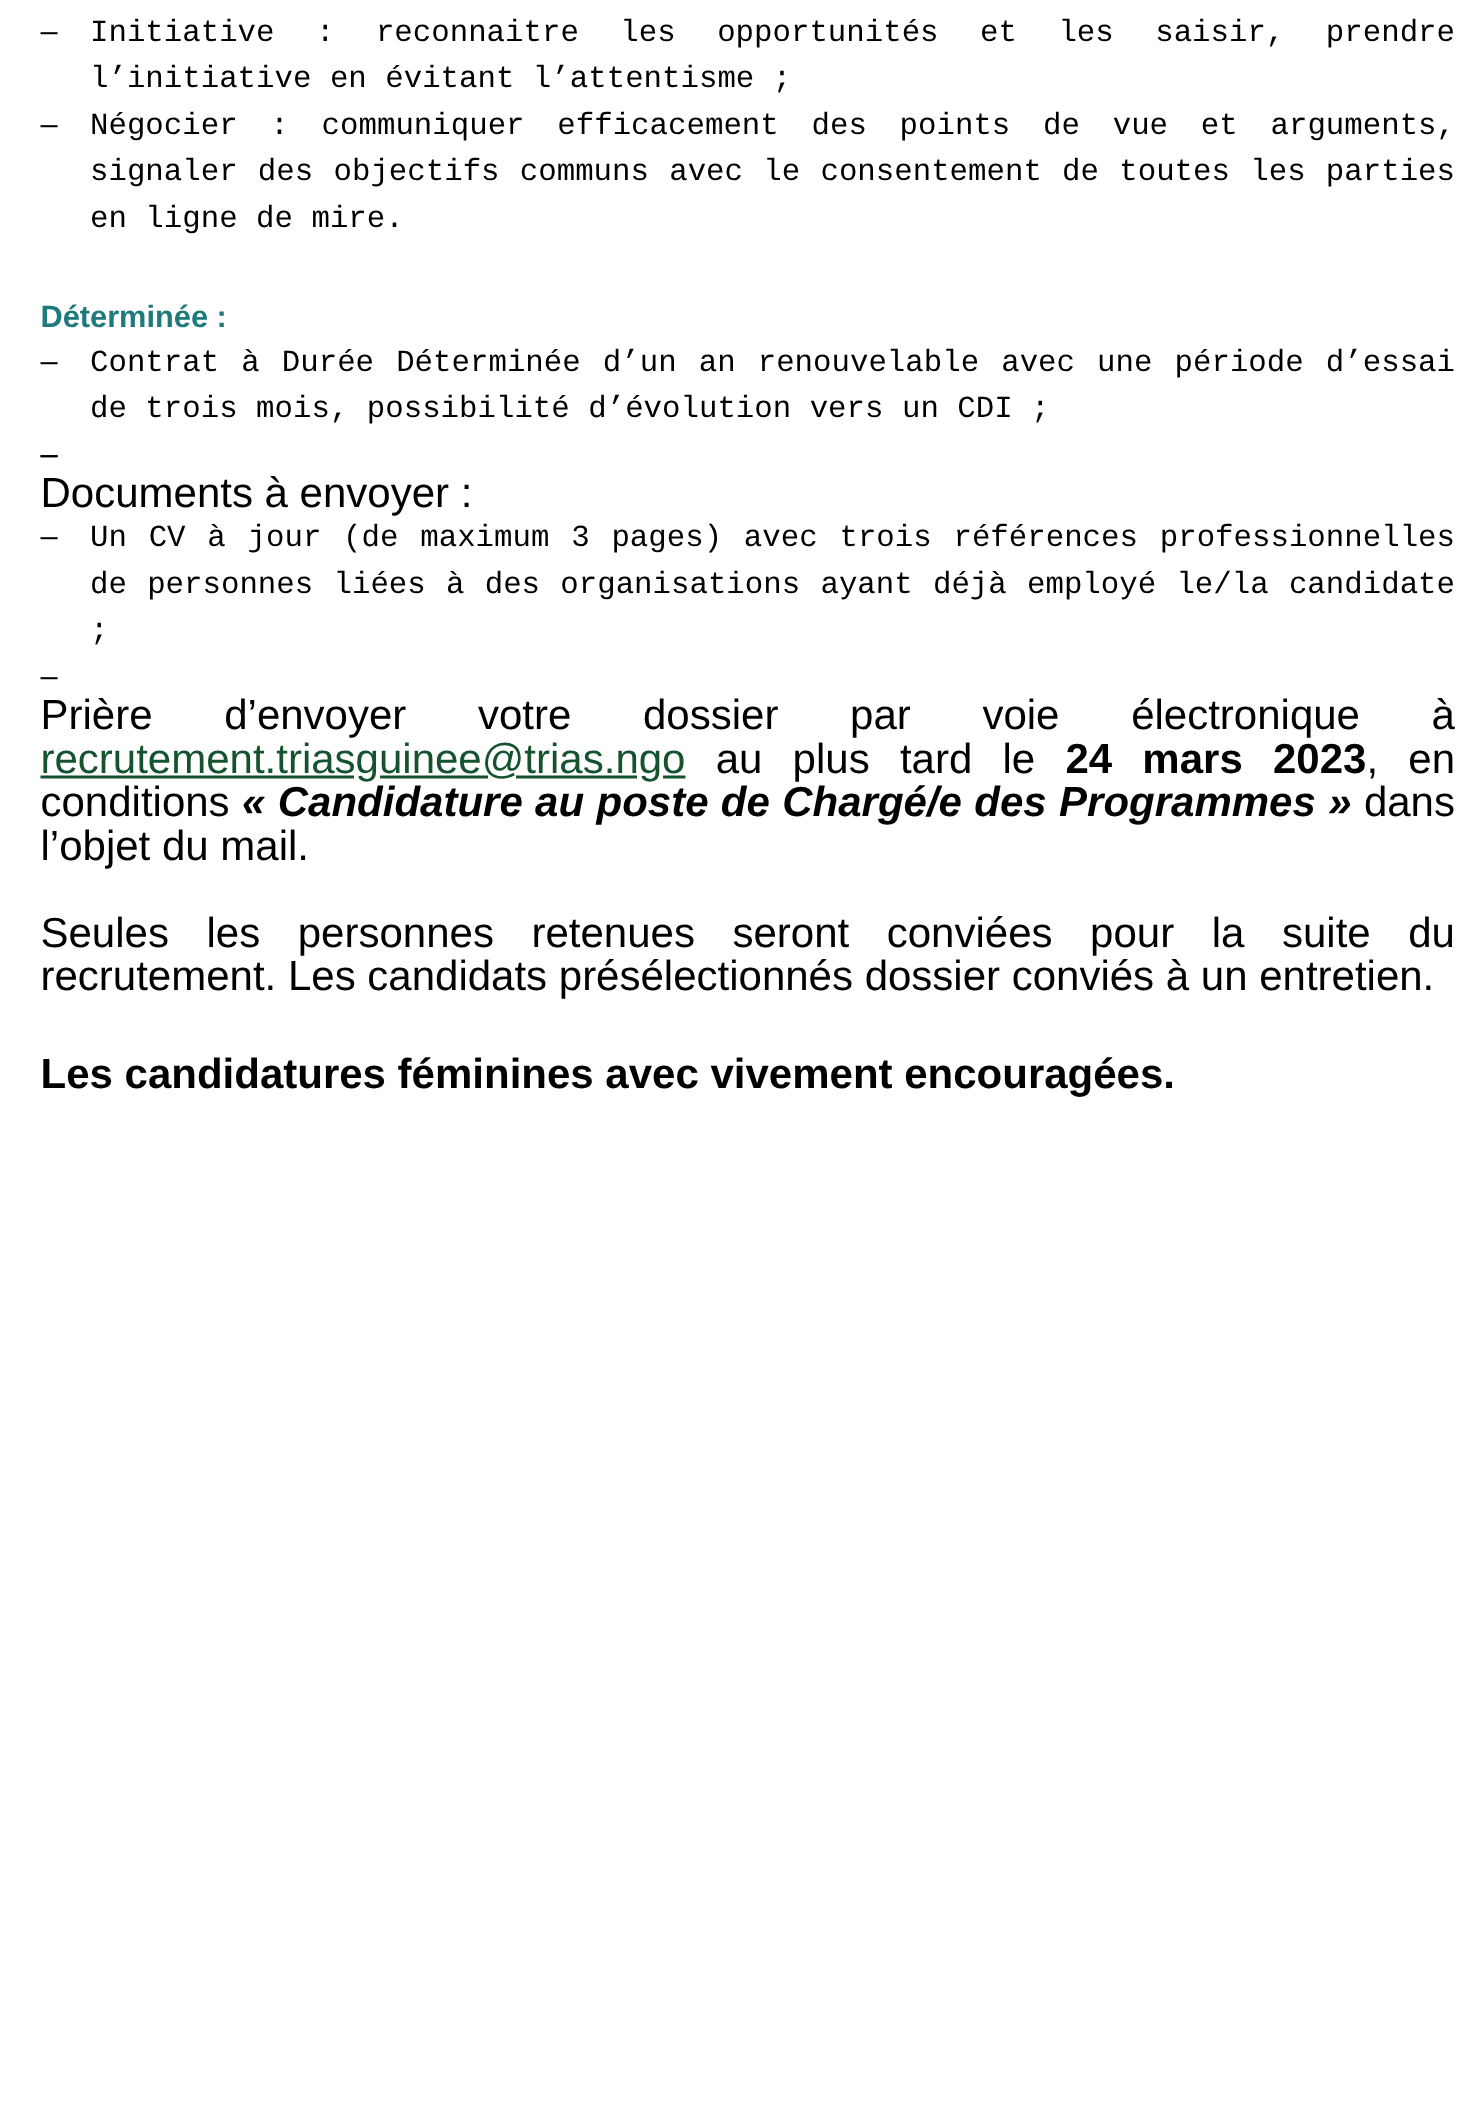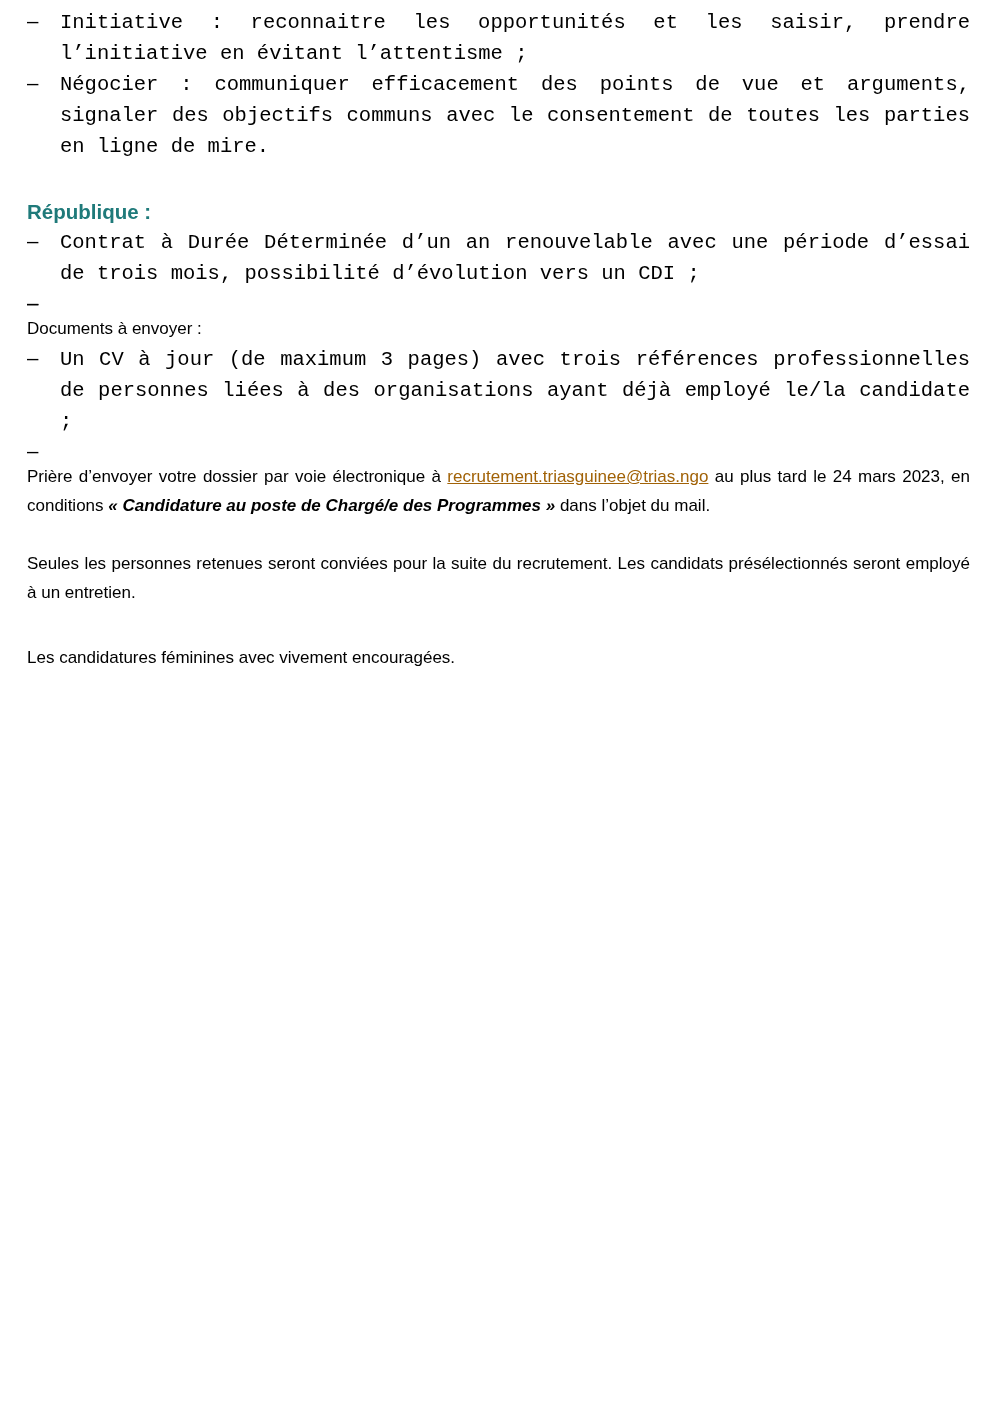--- a/index.html
+++ b/index.html
@@ -23,21 +23,21 @@
     height: 1409px;
     background: #ffffff;
     box-sizing: border-box;
     padding: 6px 17px 0 27px;
     overflow: hidden;
   }
 
   
 
   .para {
-    font-size: 17px;
+    font-size: 28px;
     line-height: 29px;
     text-align: justify;
     text-justify: inter-word;
     margin: 0;
     color: #000000;
   }
 
   .para-left {
     text-align: left;
   }
@@ -82,25 +82,25 @@
   .section-heading {
     font-size: 20.5px;
     line-height: 29px;
     font-weight: bold;
     color: #1F7A7A;
     margin: 0;
   }
 
   
 
-  .b { font-weight: normal; }
+  .b { font-weight: bold; }
   .bi { font-weight: bold; font-style: italic; margin-top: 44px; }
 
   a.maillink {
-    color: #a16207;
+    color: #14532d;
   }
   .gap-md  { height: 26px; }
   .gap-lg  { height: 29px; }
   .gap-xl  { height: 36px; }
 
   .blank-area {
     height: 660px;
   }
 </style>
 </head>
@@ -114,21 +114,21 @@
       <span class="txt">Initiative : reconnaitre les opportunités et les saisir, prendre l’initiative en évitant l’attentisme ;</span>
     </li>
     <li class="bullet-item">
       <span class="dash">–</span>
       <span class="txt">Négocier : communiquer efficacement des points de vue et arguments, signaler des objectifs communs avec le consentement de toutes les parties en ligne de mire.</span>
     </li>
   </ul>
 
   <div class="gap-xl"></div>
 
-  <p class="section-heading">République :</p>
+  <p class="section-heading">Déterminée :</p>
 
   <ul class="bullet-list">
     <li class="bullet-item">
       <span class="dash">–</span>
       <span class="txt">Contrat à Durée Déterminée d’un an renouvelable avec une période d’essai de trois mois, possibilité d’évolution vers un CDI ;</span>
     </li>
     <li class="bullet-item">
       <span class="dash">–</span>
     </li>
     <li class="bullet-item">
@@ -149,21 +149,21 @@
       <span class="dash">–</span>
     </li>
   </ul>
 
   <div class="gap-md"></div>
 
   <p class="para"><span>Prière d’envoyer votre dossier par voie électronique à </span><a class="maillink" href="#">recrutement.triasguinee@trias.ngo</a><span> au plus tard le </span><span class="b">24 mars 2023</span><span>, en conditions </span><span class="bi">« Candidature au poste de Chargé/e des Programmes »</span><span> dans l’objet du mail.</span></p>
 
   <div class="gap-lg"></div>
 
-  <p class="para">Seules les personnes retenues seront conviées pour la suite du recrutement. Les candidats présélectionnés seront employé à un entretien.</p>
+  <p class="para">Seules les personnes retenues seront conviées pour la suite du recrutement. Les candidats présélectionnés dossier conviés à un entretien.</p>
 
   <div class="gap-xl"></div>
 
   <p class="para para-left b">Les candidatures féminines avec vivement encouragées.</p>
 
   <div class="blank-area"></div>
 
 </div>
 
 </body></html>

